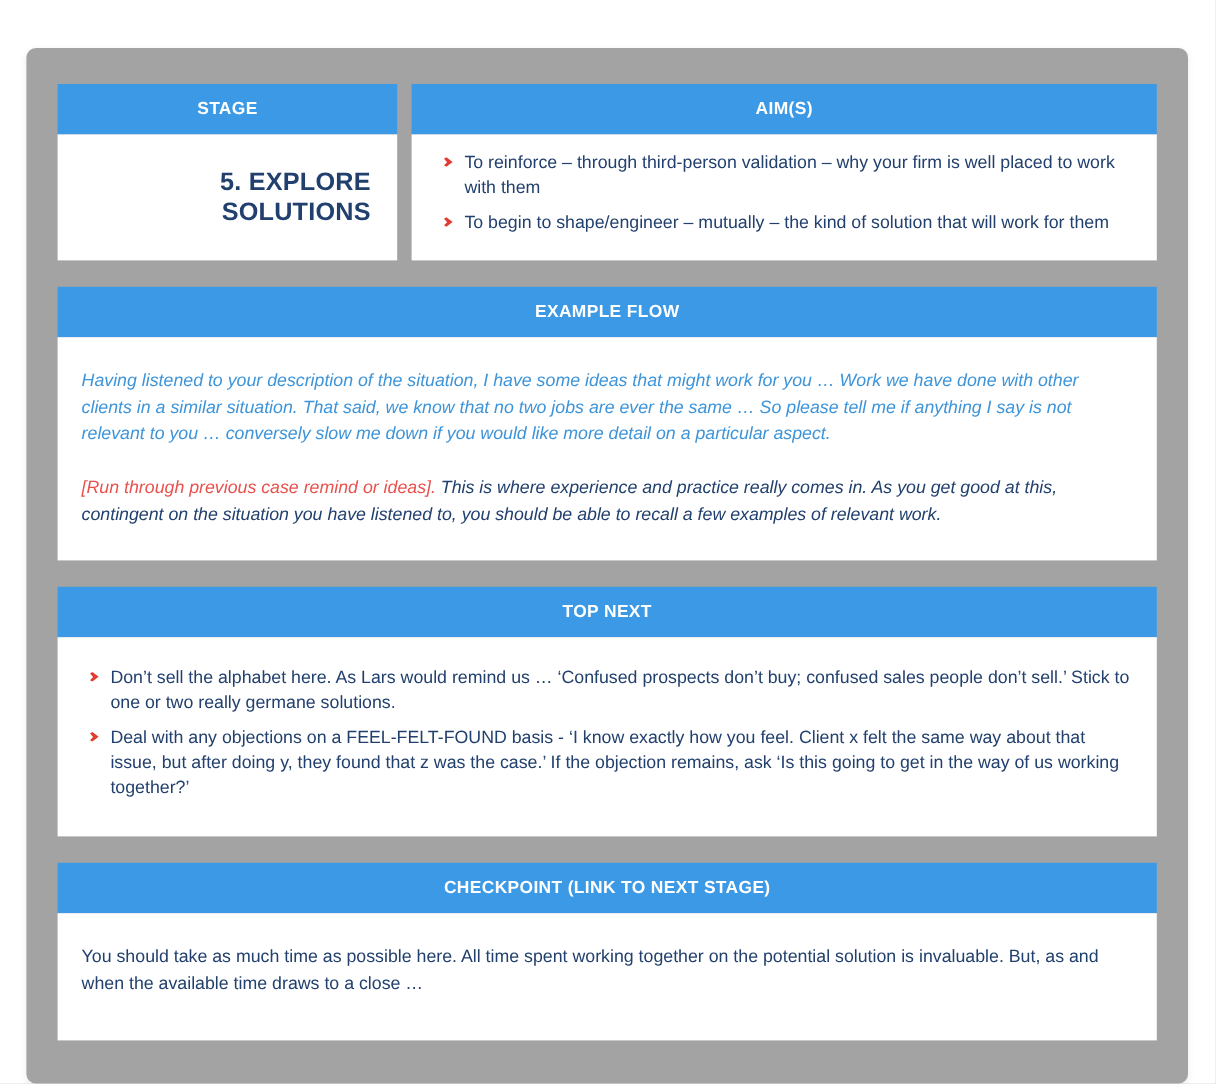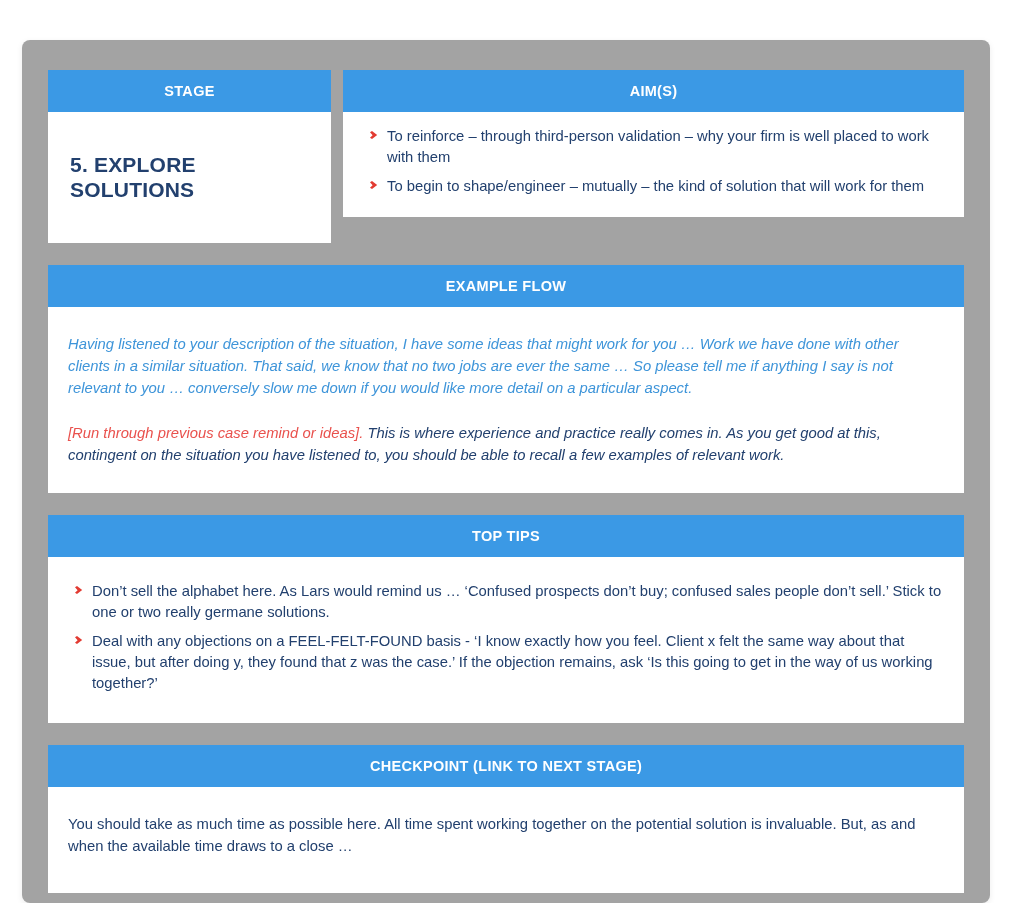--- a/index.html
+++ b/index.html
@@ -46,25 +46,26 @@
     height: 42px;
     line-height: 42px;
     overflow: hidden;
     white-space: nowrap;
   }
   .panel {
     background: #ffffff;
   }
 
   .stage-body {
-    height: 131px;
+    height: 105px;
     display: flex;
     align-items: center;
     padding: 0 22px;
     box-sizing: border-box;
+    text-align: right;
   }
   .stage-title {
     color: #22406e;
     font-weight: bold;
     font-size: 21px;
     letter-spacing: 0.2px;
     line-height: 1.15;
   }
 
   .aims-body {
@@ -161,21 +162,21 @@
 
   <div class="section">
     <div class="bar">EXAMPLE FLOW</div>
     <div class="section-body flow-body">
       <p class="blue">Having listened to your description of the situation, I have some ideas that might work for you … Work we have done with other clients in a similar situation. That said, we know that no two jobs are ever the same … So please tell me if anything I say is not relevant to you … conversely slow me down if you would like more detail on a particular aspect.</p>
       <p><span class="redtext">[Run through previous case remind or ideas].</span><span> This is where experience and practice really comes in. As you get good at this, contingent on the situation you have listened to, you should be able to recall a few examples of relevant work.</span></p>
     </div>
   </div>
 
   <div class="section">
-    <div class="bar">TOP TIPS</div>
+    <div class="bar">TOP NEXT</div>
     <div class="section-body tips-body">
       <ul class="bullets">
         <li>
           <span class="arrow-icon">
             <svg width="16" height="16" viewBox="0 0 16 16">
                 <path d="M1.2 8.2 L9.6 8.2 L7.0 5.2 L9.0 4.0 L14.2 8.0 L9.0 12.0 L7.0 10.8 L9.6 8.2 L1.2 8.2 Z" fill="#e23b32"></path>
               </svg>
           </span>
           <span>Don’t sell the alphabet here. As Lars would remind us … ‘Confused prospects don’t buy; confused sales people don’t sell.’ Stick to one or two really germane solutions.</span>
         </li>

